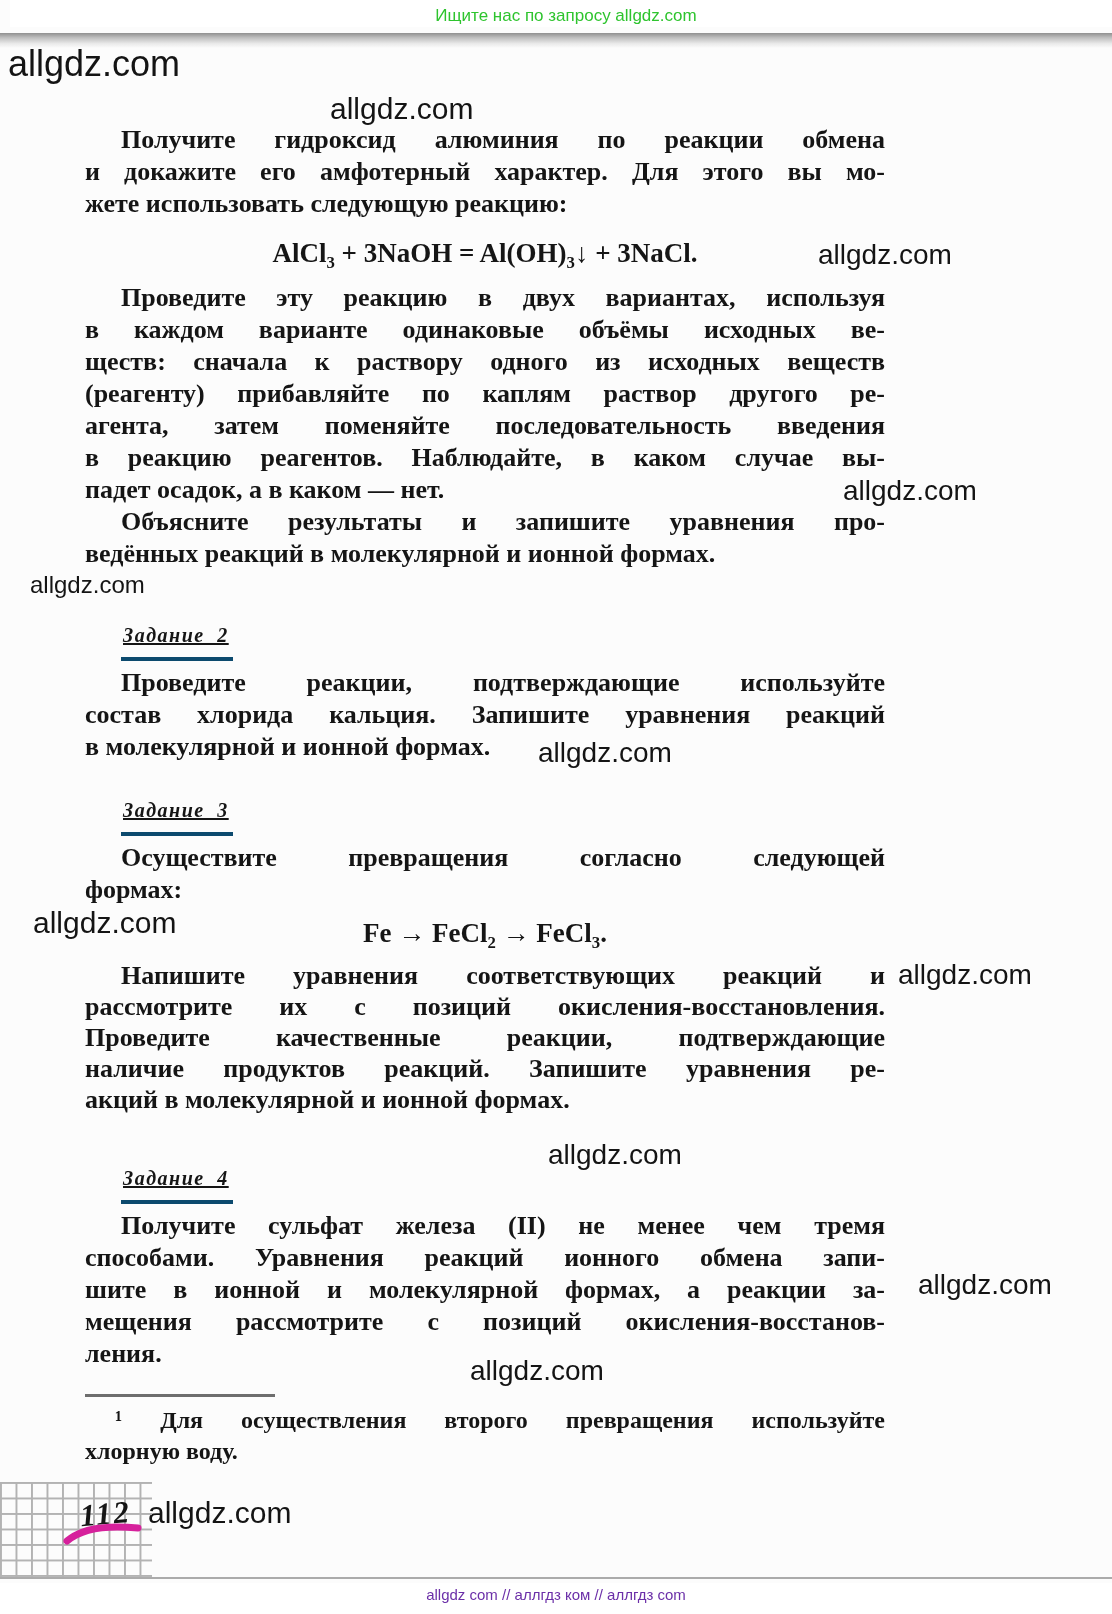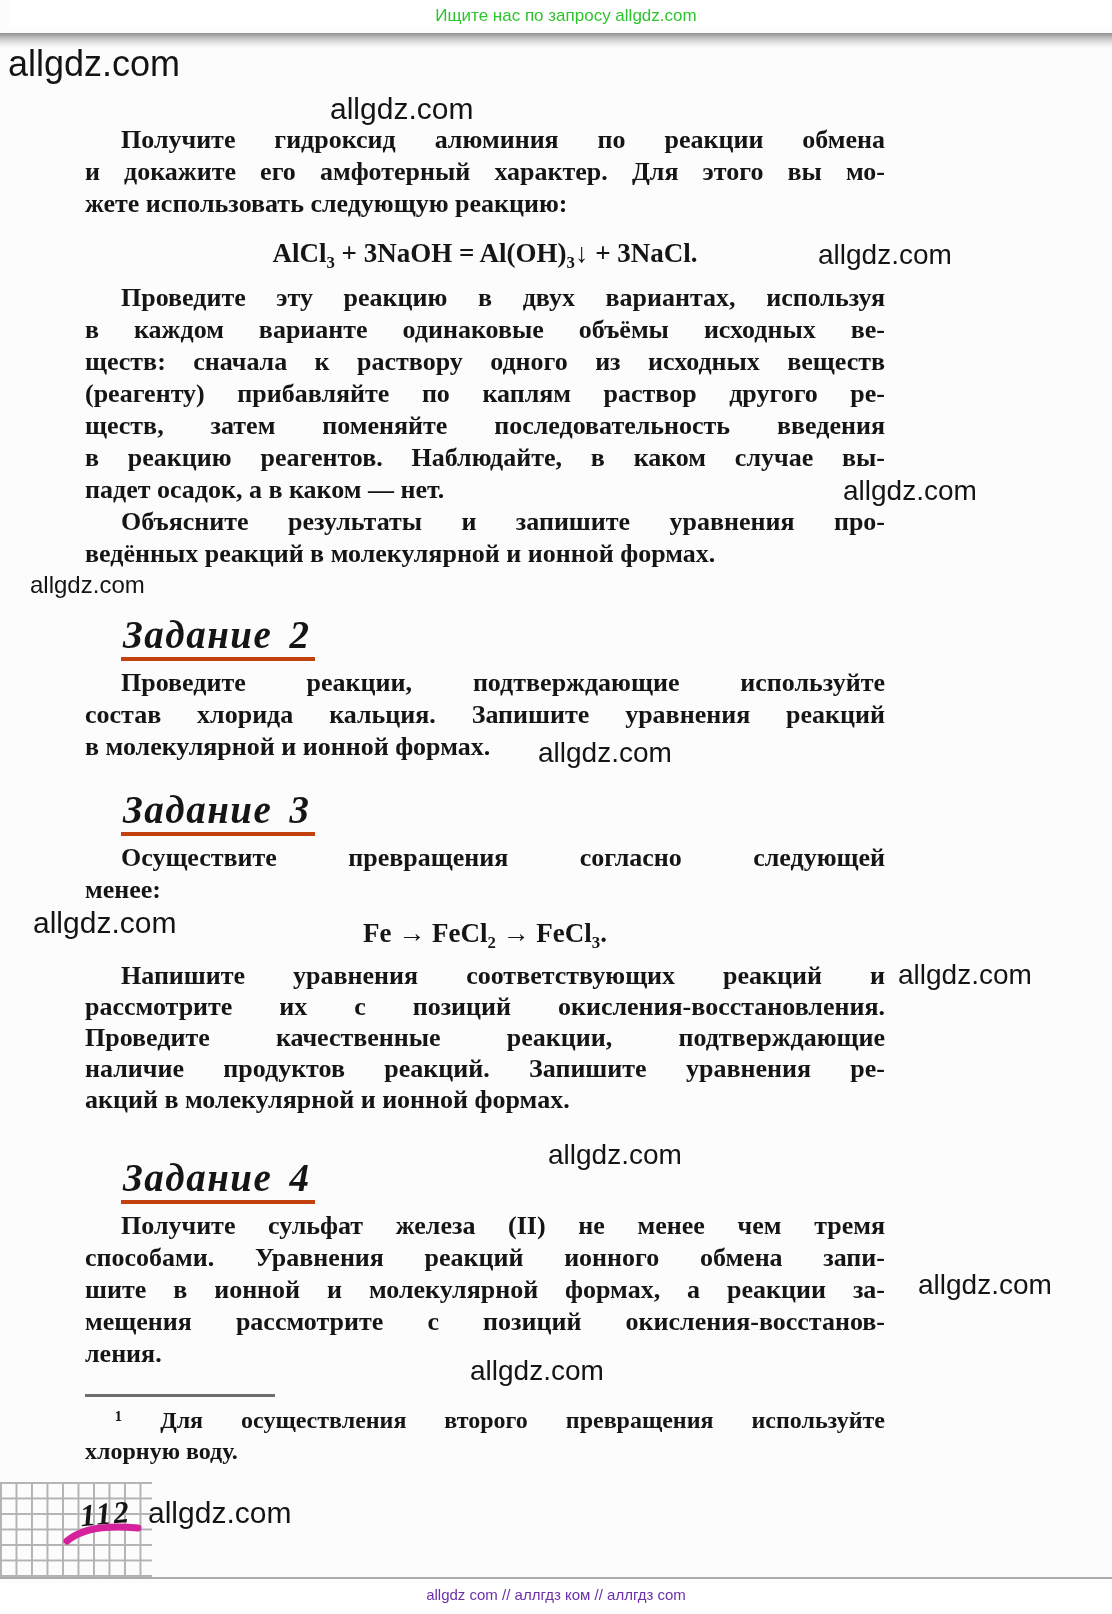--- a/index.html
+++ b/index.html
@@ -39,24 +39,25 @@
   .eq1{margin:16px 0 12px 0;}
   .eq2{margin:10px 0 10px 0;}
   .p2{margin-top:0;}
   .p6 .ln{line-height:31px;}
   .heading-row{margin:0;}
   .hr2{margin-top:48px;margin-bottom:6px;}
   .hr3{margin-top:30px;margin-bottom:6px;}
   .hr4{margin-top:46px;margin-bottom:6px;}
   .task-heading{
     display:inline-block;margin-left:36px;
-    font-style:italic;font-weight:700;font-size:39px;line-height:34px;
+    font-style:italic;font-weight:700;font-size:20px;line-height:34px;
     letter-spacing:1.5px;word-spacing:6px;
     padding:0 4px 5px 2px;
-    border-bottom:4px solid #c2410c;
+    border-bottom:4px solid #0c4a6e;
+    text-decoration:underline;
   }
   .footnote-rule{margin-top:24px;margin-left:0;width:190px;height:3px;background:#6e6e6e;}
   .footnote{margin-top:8px;font-size:24px;}
   .footnote .ln{line-height:31px;}
   .footnote .ln.first{text-indent:30px;}
   
   .grid{position:absolute;left:0;top:1482px;width:152px;height:95px;
     background-image:
       linear-gradient(to bottom,#b3b3b3 1.5px,transparent 1.5px),
       linear-gradient(to right,#b3b3b3 1.5px,transparent 1.5px);
@@ -95,21 +96,21 @@
       <div class="ln first">Получите гидроксид алюминия по реакции обмена</div>
       <div class="ln">и докажите его амфотерный характер. Для этого вы мо-</div>
       <div class="ln last">жете использовать следующую реакцию:</div>
     </div>
   <div class="equation eq1"><span>AlCl</span><sub>3</sub><span> + 3NaOH = Al(OH)</span><sub>3</sub><span>↓ + 3NaCl.</span></div>
   <div class="para p2">
       <div class="ln first">Проведите эту реакцию в двух вариантах, используя</div>
       <div class="ln">в каждом варианте одинаковые объёмы исходных ве-</div>
       <div class="ln">ществ: сначала к раствору одного из исходных веществ</div>
       <div class="ln">(реагенту) прибавляйте по каплям раствор другого ре-</div>
-      <div class="ln">ществ, затем поменяйте последовательность введения</div>
+      <div class="ln">агента, затем поменяйте последовательность введения</div>
       <div class="ln">в реакцию реагентов. Наблюдайте, в каком случае вы-</div>
       <div class="ln last">падет осадок, а в каком — нет.</div>
     </div>
   <div class="para p3">
       <div class="ln first">Объясните результаты и запишите уравнения про-</div>
       <div class="ln last">ведённых реакций в молекулярной и ионной формах.</div>
     </div>
 
   <div class="heading-row hr2">
     <span class="task-heading">Задание 2</span>
@@ -118,21 +119,21 @@
       <div class="ln first">Проведите реакции, подтверждающие используйте</div>
       <div class="ln">состав хлорида кальция. Запишите уравнения реакций</div>
       <div class="ln last">в молекулярной и ионной формах.</div>
     </div>
 
   <div class="heading-row hr3">
     <span class="task-heading">Задание 3</span>
   </div>
   <div class="para p5">
       <div class="ln first">Осуществите превращения согласно следующей</div>
-      <div class="ln last">менее:</div>
+      <div class="ln last">формах:</div>
     </div>
   <div class="equation eq2"><span>Fe → FeCl</span><sub>2</sub><span> → FeCl</span><sub>3</sub><span>.</span></div>
   <div class="para p6">
       <div class="ln first">Напишите уравнения соответствующих реакций и</div>
       <div class="ln">рассмотрите их с позиций окисления-восстановления.</div>
       <div class="ln">Проведите качественные реакции, подтверждающие</div>
       <div class="ln">наличие продуктов реакций. Запишите уравнения ре-</div>
       <div class="ln last">акций в молекулярной и ионной формах.</div>
     </div>
 

